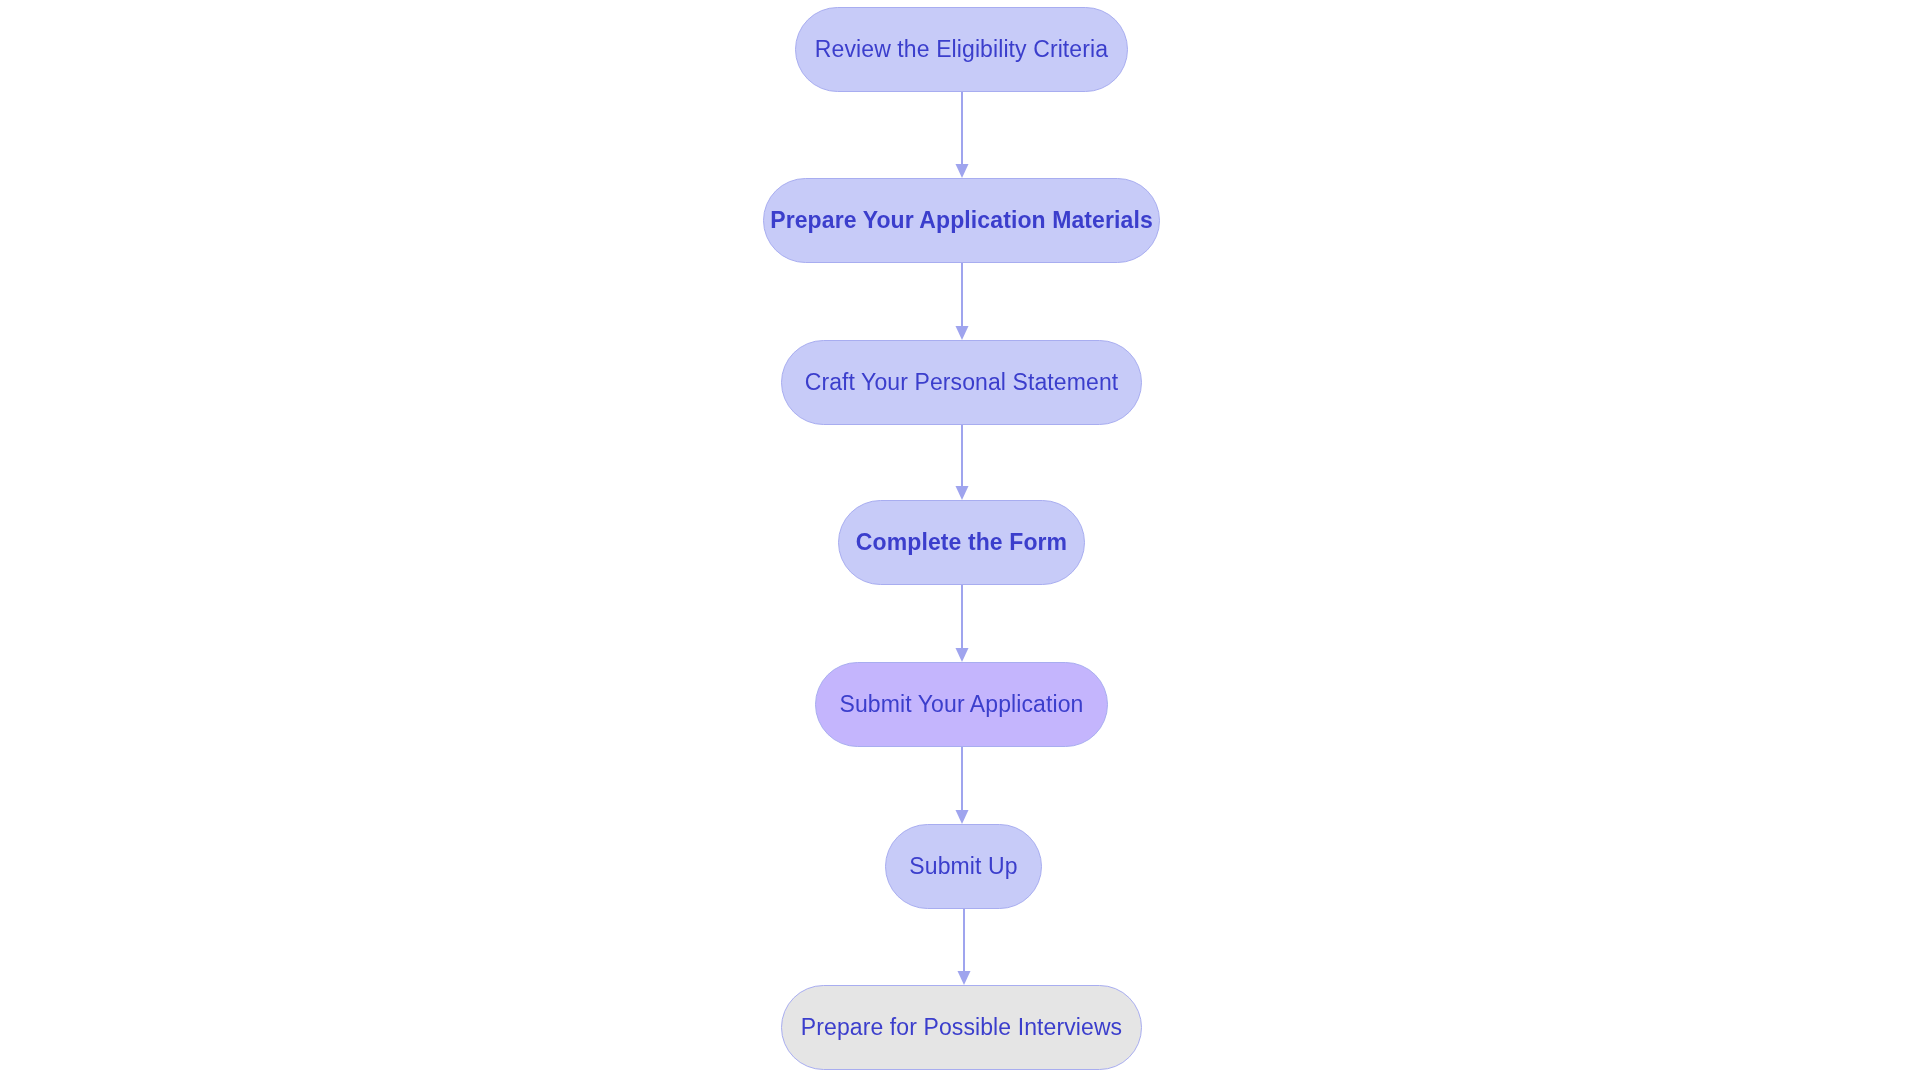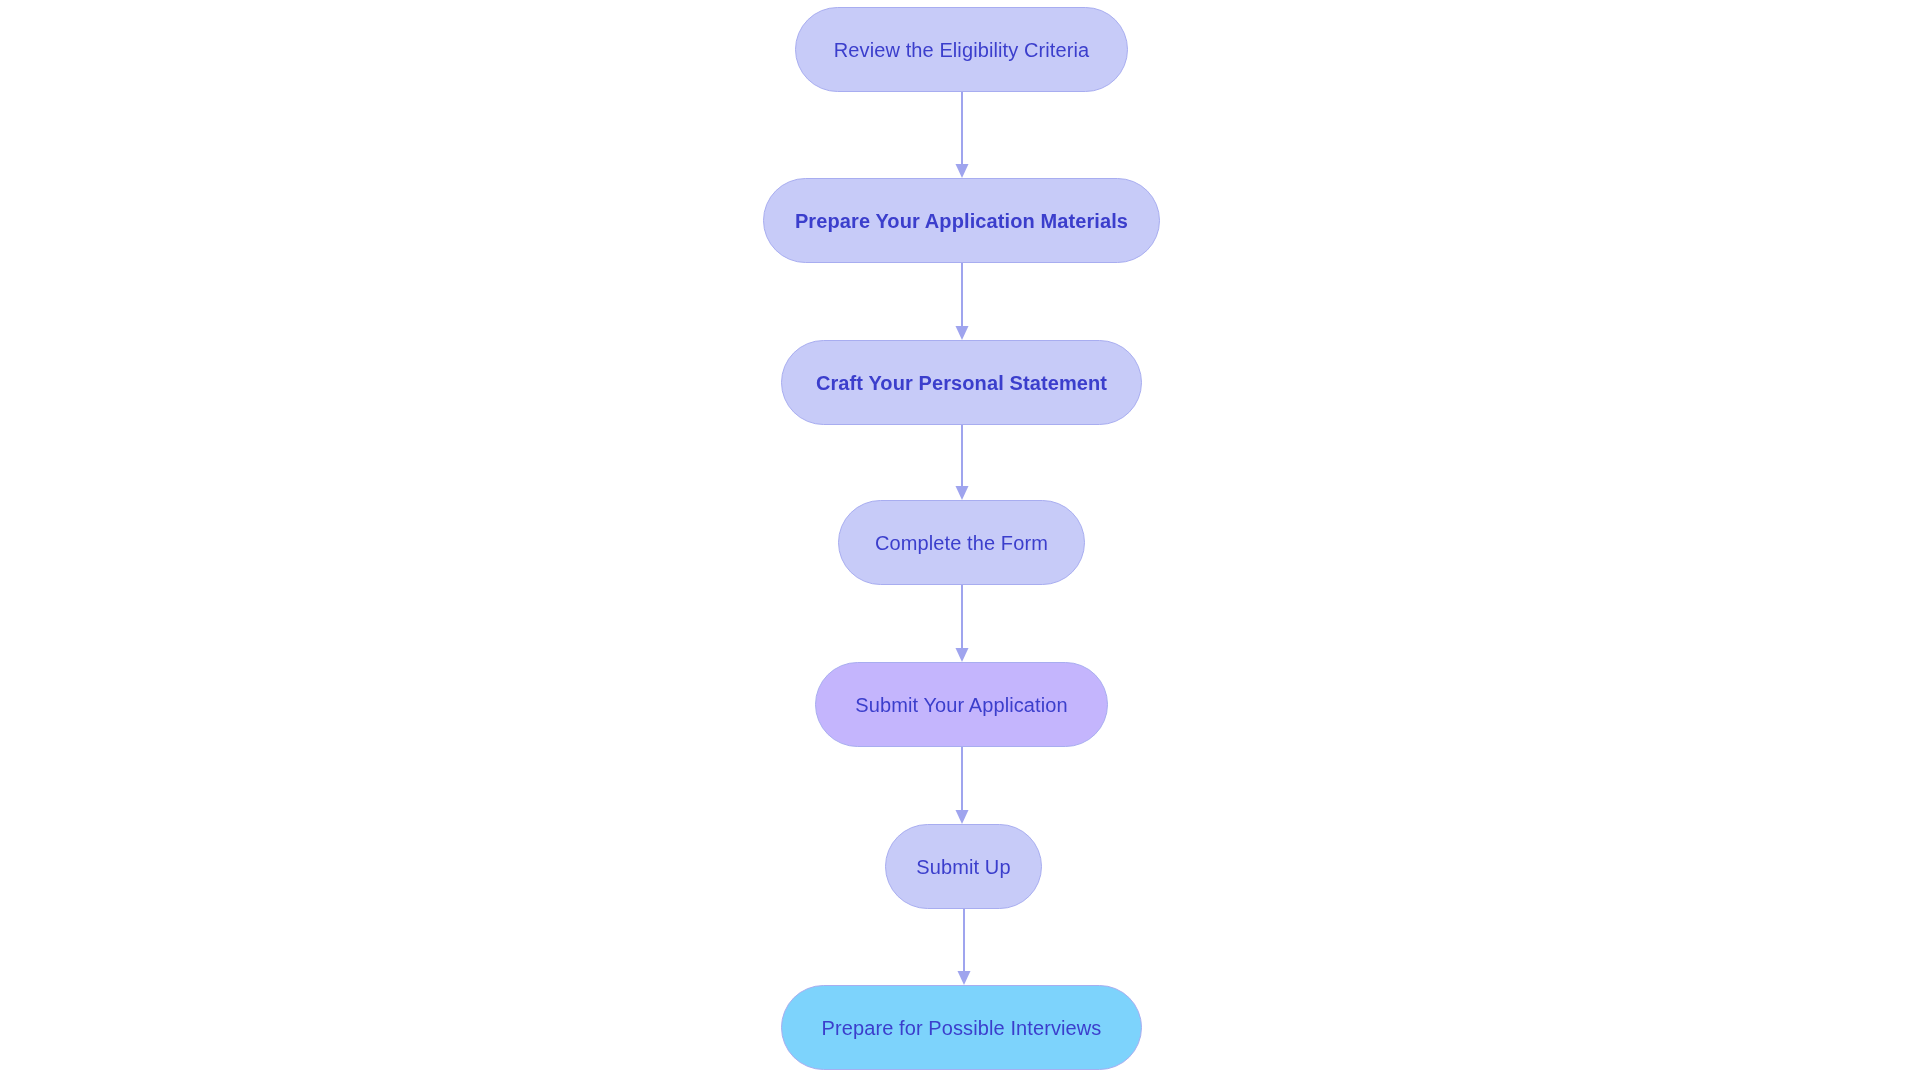--- a/index.html
+++ b/index.html
@@ -22,21 +22,21 @@
   .flow-node {
     position: absolute;
     box-sizing: border-box;
     display: flex;
     align-items: center;
     justify-content: center;
     background: #c7cbf8;
     border: 1.6px solid #a8adf0;
     border-radius: 999px;
     color: #3b3ecc;
-    font-size: 20px;
+    font-size: 23px;
     font-weight: 400;
     letter-spacing: 0.1px;
     line-height: 1;
     white-space: nowrap;
     user-select: none;
   }
   .flow-node .node-label {
     display: block;
     padding: 0 4px;
     color: #3b3ecc;
@@ -88,29 +88,29 @@
         <polygon class="connector-head" points="957.5,971 970.5,971 964,985" fill="#9fa4ee"></polygon>
       </g>
     </svg>
   <div id="node-layer">
       <div class="flow-node" style="left: 795px; top: 7px; width: 333px; height: 85px; background: rgb(199, 203, 248); border-color: rgb(168, 173, 240);">
         <span class="node-label" style="color: rgb(59, 62, 204);">Review the Eligibility Criteria</span>
       </div>
       <div class="flow-node" style="left: 763px; top: 178px; width: 397px; height: 85px; background: rgb(199, 203, 248); border-color: rgb(168, 173, 240);">
         <span class="node-label" style="color: rgb(59, 62, 204); font-weight: bold;">Prepare Your Application Materials</span>
       </div>
-      <div class="flow-node" style="left: 781px; top: 340px; width: 361px; height: 85px; background: rgb(199, 203, 248); border-color: rgb(168, 173, 240); font-weight: bold;">
+      <div class="flow-node" style="left: 781px; top: 340px; width: 361px; height: 85px; background: rgb(199, 203, 248); border-color: rgb(168, 173, 240);">
         <span class="node-label" style="color: rgb(59, 62, 204);">Craft Your Personal Statement</span>
       </div>
       <div class="flow-node" style="left: 838px; top: 500px; width: 247px; height: 85px; background: rgb(199, 203, 248); border-color: rgb(168, 173, 240);">
-        <span class="node-label" style="color: rgb(59, 62, 204);">Complete the Form</span>
+        <span class="node-label" style="color: rgb(59, 62, 204); font-weight: bold;">Complete the Form</span>
       </div>
       <div class="flow-node" style="left: 815px; top: 662px; width: 293px; height: 85px; background: #c4b5fd; border-color: rgb(168, 173, 240);">
         <span class="node-label" style="color: rgb(59, 62, 204);">Submit Your Application</span>
       </div>
       <div class="flow-node" style="left: 885px; top: 824px; width: 157px; height: 85px; background: rgb(199, 203, 248); border-color: rgb(168, 173, 240);">
         <span class="node-label" style="color: rgb(59, 62, 204);">Submit Up</span>
       </div>
-      <div class="flow-node" style="left: 781px; top: 985px; width: 361px; height: 85px; background: #7dd3fc; border-color: rgb(168, 173, 240);">
+      <div class="flow-node" style="left: 781px; top: 985px; width: 361px; height: 85px; background: #e5e5e5; border-color: rgb(168, 173, 240);">
         <span class="node-label" style="color: rgb(59, 62, 204);">Prepare for Possible Interviews</span>
       </div>
     </div>
 </div>
 
 </body></html>

